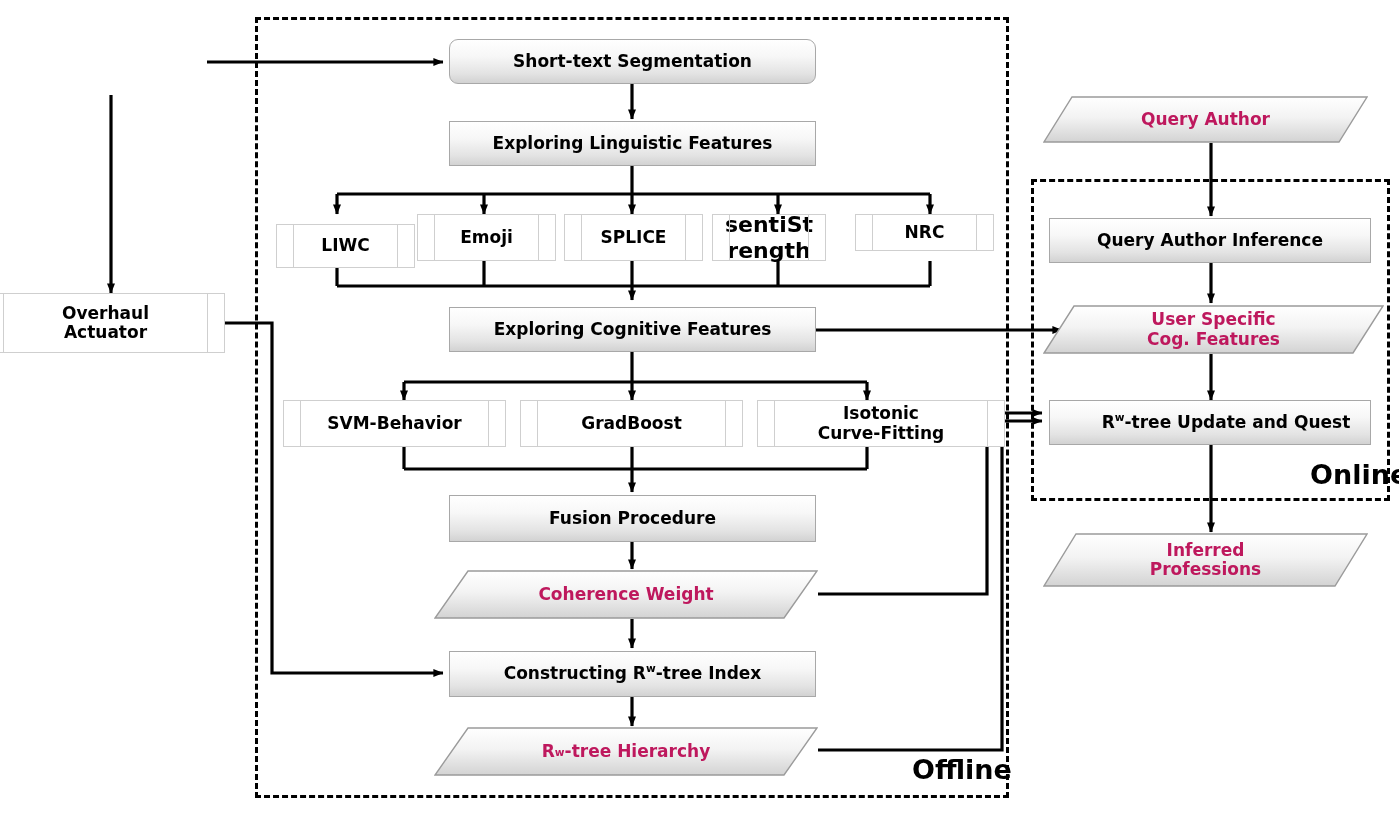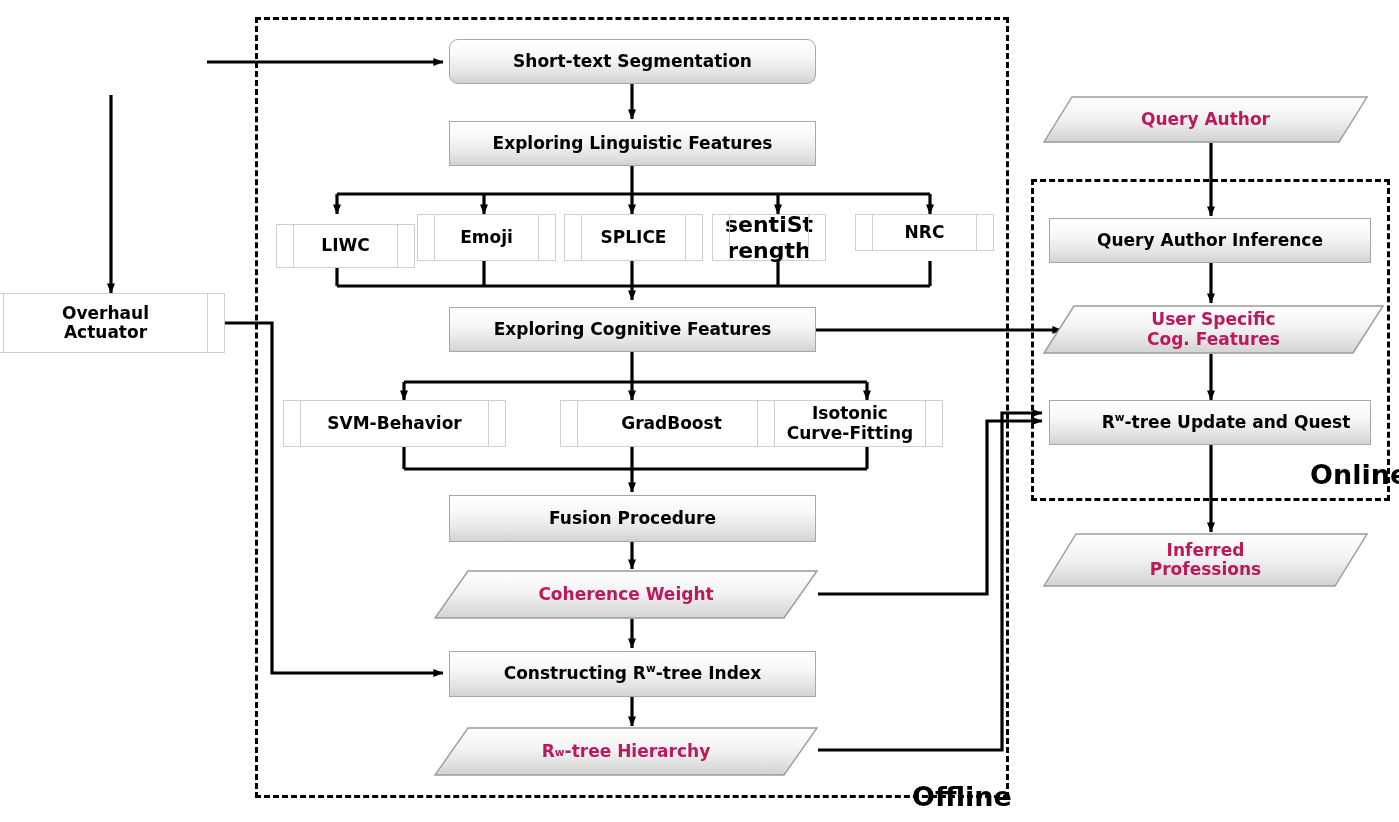--- a/index.html
+++ b/index.html
@@ -114,21 +114,21 @@
     pointer-events: none;
   }
   .sup { font-size: 0.62em; vertical-align: super; line-height: 0; }
 </style>
 </head>
 <body>
 
 <div id="canvas">
 
   <div class="region" style="left:255px; top:17px; width:754px; height:781px;"></div>
-  <div class="region-label" style="left:912px; top:754px;margin-top:27px;">Offline</div>
+  <div class="region-label" style="left:912px; top:754px;">Offline</div>
 
   <div class="region" style="left:1031px; top:179px; width:359px; height:322px;"></div>
   <div class="region-label" style="left:1310px; top:459px;">Online</div>
 
   <svg id="wires" width="1399" height="822">
     <defs>
       <marker id="ah" markerWidth="11" markerHeight="11" refX="9.6" refY="4" orient="auto" markerUnits="userSpaceOnUse">
         <path d="M0,0 L10,4 L0,8 z" fill="#000"></path>
       </marker>
     </defs>
@@ -223,24 +223,24 @@
     <span>NRC</span>
   </div>
 
   <div class="node proc" style="left:449px; top:307px; width:367px; height:45px;">
     <span>Exploring Cognitive Features</span>
   </div>
 
   <div class="node predef" style="left:283px; top:400px; width:223px; height:47px;">
     <span>SVM-Behavior</span>
   </div>
-  <div class="node predef" style="left:520px; top:400px; width:223px; height:47px;margin-left:40px;">
+  <div class="node predef" style="left:520px; top:400px; width:223px; height:47px;">
     <span>GradBoost</span>
   </div>
-  <div class="node predef" style="left:757px; top:400px; width:186px; height:47px;">
+  <div class="node predef" style="left:757px; top:400px; width:248px; height:47px;">
     <span>Isotonic
 Curve-Fitting</span>
   </div>
 
   <div class="node proc" style="left:449px; top:495px; width:367px; height:47px;">
     <span>Fusion Procedure</span>
   </div>
 
   <div class="para-wrap" style="left:434px; top:570px; width:384px; height:49px;">
     <svg viewBox="0 0 384 49" preserveAspectRatio="none">

